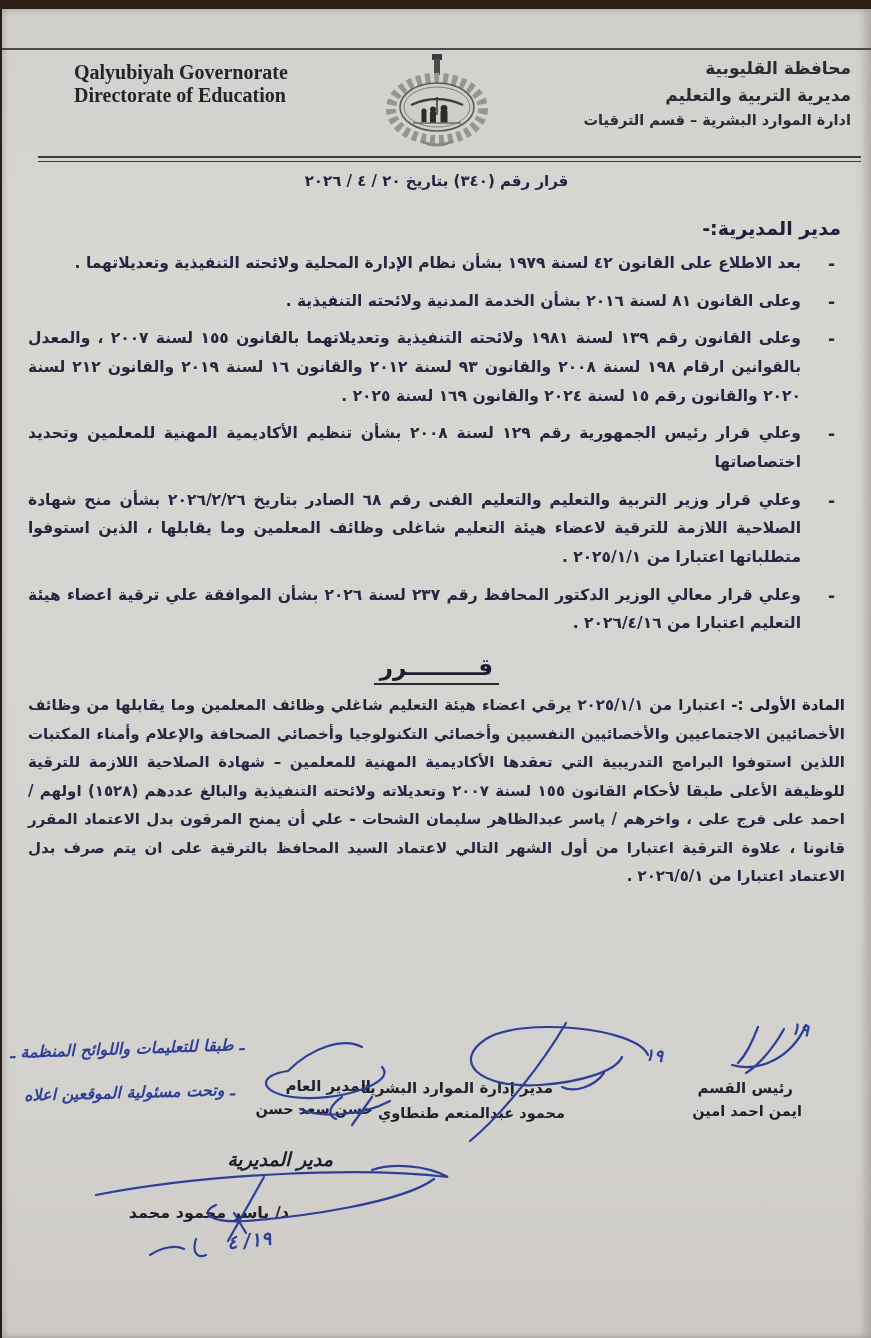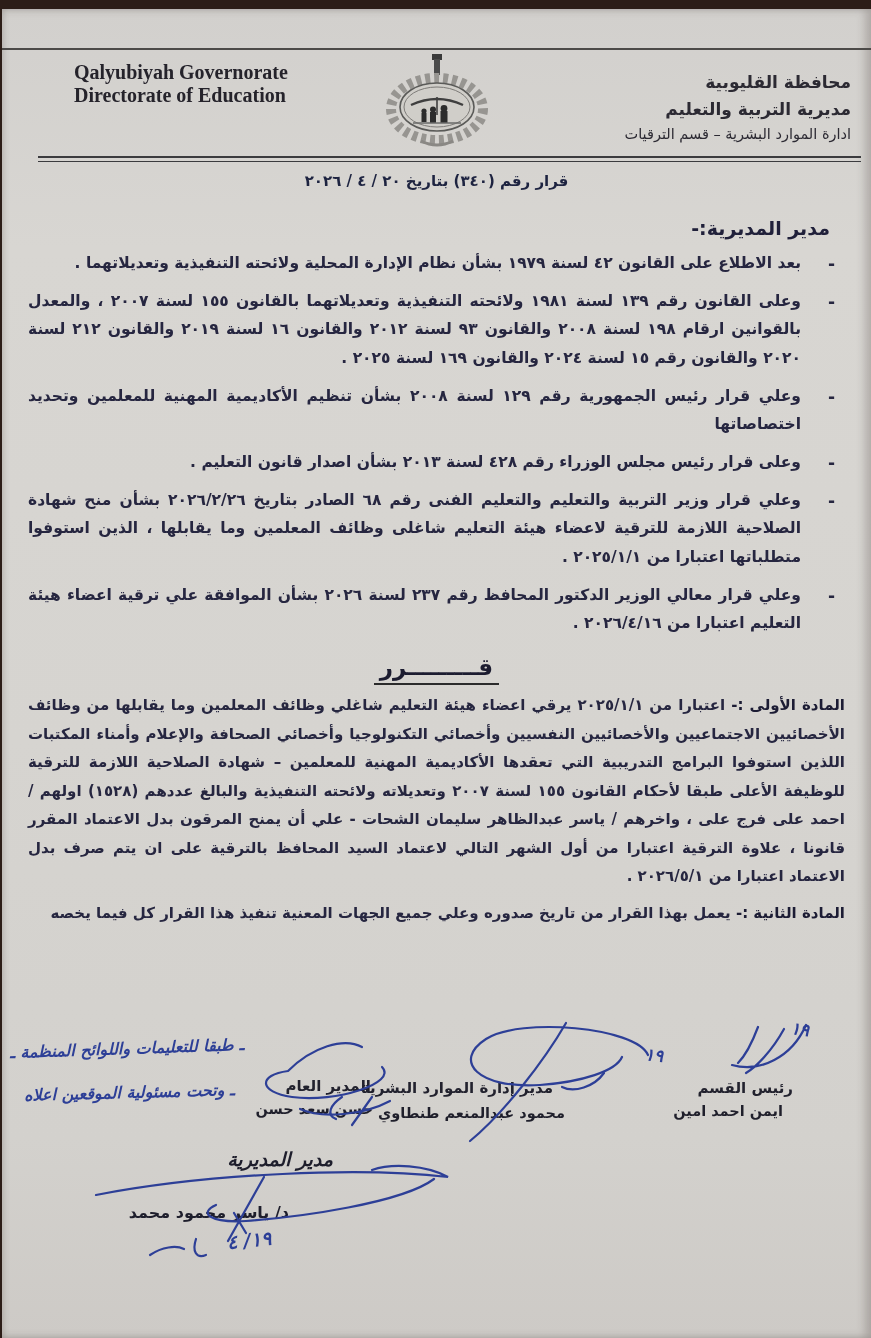--- a/index.html
+++ b/index.html
@@ -12,50 +12,50 @@
     position:absolute;top:9px;left:2px;right:0;bottom:0;
     background:linear-gradient(180deg,#d2d0cd 0%,#d8d6d2 18%,#d6d4d0 55%,#d3d1cd 85%,#cdcac6 100%);
     box-shadow:inset -6px 0 8px rgba(70,60,55,.25), inset 3px 0 5px rgba(70,60,55,.15);
   }
   .frame-topline{position:absolute;top:39px;left:0;right:0;height:2px;background:#4c4a48;}
   
   .hdr-en{position:absolute;top:52px;left:72px;color:#25232b;
     font-family:"Liberation Serif",serif;font-weight:bold;}
   .hdr-en .l1{font-size:20px;}
   .hdr-en .l2{font-size:20px;}
-  .hdr-ar{position:absolute;top:60px;right:20px;text-align:right;direction:rtl;
+  .hdr-ar{position:absolute;top:46px;right:20px;text-align:right;direction:rtl;
     color:#2c2a33;font-weight:bold;font-size:17px;line-height:1.6;}
-  .hdr-ar .l3{font-size:14.5px;font-weight:400;}
+  .hdr-ar .l3{font-size:14.5px;font-weight:700;}
   .logo{position:absolute;top:44px;left:50%;transform:translateX(-50%);}
   .double-rule{position:absolute;top:147px;left:36px;right:10px;height:3px;
     border-top:2.5px solid #3b3b3e;border-bottom:1.5px solid #3b3b3e;}
   .title{position:absolute;top:163px;left:0;right:0;text-align:center;
     direction:rtl;font-size:15px;font-weight:bold;color:#1d2340;letter-spacing:.5px;}
   
   .bodytext{position:absolute;top:208px;right:26px;left:26px;direction:rtl;color:#262640;}
-  .addressee{font-size:19px;font-weight:bold;color:#20203a;margin:0 15px 10px 0;}
+  .addressee{font-size:19px;font-weight:bold;color:#20203a;margin:0 4px 10px 0;}
   ul.preamble{list-style:none;margin:0;padding:0;}
   ul.preamble li{
     position:relative;padding-right:44px;margin-bottom:9px;
     font-size:15.5px;font-weight:bold;line-height:1.85;text-align:justify;}
   ul.preamble li::before{
     content:"-";position:absolute;right:10px;top:0;font-weight:bold;font-size:17px;}
   .qarrar{width:max-content;margin:16px auto 4px auto;
     font-size:23px;font-weight:bold;color:#1c1c30;
     border-bottom:2px solid #2b2b2b;padding:0 6px 3px 6px;}
   .article{font-size:15px;font-weight:bold;line-height:1.9;text-align:justify;margin:6px 0 8px 0;}
   .article .lbl{font-weight:800;color:#1c1c34;}
   
   .sigzone{position:absolute;top:1008px;left:0;right:0;height:330px;direction:rtl;}
   .sig-title{position:absolute;font-size:15px;font-weight:bold;color:#22222e;white-space:nowrap;}
   .sig-name{position:absolute;font-size:14.5px;font-weight:bold;color:#1f1f2b;white-space:nowrap;}
   .t-head{top:62px;right:78px;}
   .t-hr{top:62px;right:318px;}
   .t-gm{top:60px;right:500px;}
-  .n-head{top:86px;right:88px;text-align:right;}
+  .n-head{top:86px;right:69px;text-align:right;}
   .n-hr{top:88px;right:306px;}
   .n-gm{top:84px;right:498px;}
   .ink{color:#2d3f97;}
   .ink-note{position:absolute;font-size:16px;font-weight:bold;font-style:italic;
     white-space:nowrap;direction:rtl;}
   .note1{top:22px;left:8px;transform:rotate(-2deg);}
   .note2{top:66px;left:22px;transform:rotate(-1.5deg);}
   .ink-mark{position:absolute;font-size:17px;font-weight:bold;font-style:italic;}
   .mark1{top:2px;right:62px;transform:rotate(8deg);}
   .mark2{top:28px;right:208px;transform:rotate(6deg);}
@@ -105,34 +105,32 @@
 
   <div class="double-rule"></div>
 
   <div class="title">قرار رقم (٣٤٠) بتاريخ ٢٠ / ٤ / ٢٠٢٦</div>
 
   <div class="bodytext">
     <div class="addressee">مدير المديرية:-</div>
 
     <ul class="preamble">
       <li>بعد الاطلاع على القانون ٤٢ لسنة ١٩٧٩ بشأن نظام الإدارة المحلية ولائحته التنفيذية وتعديلاتهما .</li>
+      <li>وعلى القانون ٨١ لسنة ٢٠١٦ بشأن الخدمة المدنية ولائحته التنفيذية .</li>
       <li>وعلى القانون رقم ١٣٩ لسنة ١٩٨١ ولائحته التنفيذية وتعديلاتهما بالقانون ١٥٥ لسنة ٢٠٠٧ ، والمعدل بالقوانين ارقام ١٩٨ لسنة ٢٠٠٨ والقانون ٩٣ لسنة ٢٠١٢ والقانون ١٦ لسنة ٢٠١٩ والقانون ٢١٢ لسنة ٢٠٢٠ والقانون رقم ١٥ لسنة ٢٠٢٤ والقانون ١٦٩ لسنة ٢٠٢٥ .</li>
       <li>وعلي قرار رئيس الجمهورية رقم ١٢٩ لسنة ٢٠٠٨ بشأن تنظيم الأكاديمية المهنية للمعلمين وتحديد اختصاصاتها</li>
-      <li>وعلى قرار رئيس مجلس الوزراء رقم ٤٢٨ لسنة ٢٠١٣ بشأن اصدار قانون التعليم .</li>
       <li>وعلي قرار وزير التربية والتعليم والتعليم الفنى رقم ٦٨ الصادر بتاريخ ٢٠٢٦/٢/٢٦ بشأن منح شهادة الصلاحية اللازمة للترقية لاعضاء هيئة التعليم شاغلى وظائف المعلمين وما يقابلها ، الذين استوفوا متطلباتها اعتبارا من ٢٠٢٥/١/١ .</li>
       <li>وعلي قرار معالي الوزير الدكتور المحافظ رقم ٢٣٧ لسنة ٢٠٢٦ بشأن الموافقة علي ترقية اعضاء هيئة التعليم اعتبارا من ٢٠٢٦/٤/١٦ .</li>
     </ul>
 
     <div class="qarrar">قـــــــــرر</div>
 
     <p class="article"><span class="lbl">المادة الأولى :-</span>
       <span>اعتبارا من ٢٠٢٥/١/١ يرقي اعضاء هيئة التعليم شاغلي وظائف المعلمين وما يقابلها من وظائف الأخصائيين الاجتماعيين والأخصائيين النفسيين وأخصائي التكنولوجيا وأخصائي الصحافة والإعلام وأمناء المكتبات اللذين استوفوا البرامج التدريبية التي تعقدها الأكاديمية المهنية للمعلمين – شهادة الصلاحية اللازمة للترقية للوظيفة الأعلى طبقا لأحكام القانون ١٥٥ لسنة ٢٠٠٧ وتعديلاته ولائحته التنفيذية والبالغ عددهم (١٥٢٨) اولهم / احمد على فرج على ، واخرهم / ياسر عبدالظاهر سليمان الشحات - علي أن يمنح المرقون بدل الاعتماد المقرر قانونا ، علاوة الترقية اعتبارا من أول الشهر التالي لاعتماد السيد المحافظ بالترقية على ان يتم صرف بدل الاعتماد اعتبارا من ٢٠٢٦/٥/١ .</span></p>
 
-    <p class="article"><span class="lbl">المادة الثانية :-</span>
-      <span>يعمل بهذا القرار من تاريخ صدوره وعلي جميع الجهات المعنية تنفيذ هذا القرار كل فيما يخصه</span></p>
   </div>
 
   <div class="sigzone">
 
     <span class="sig-title t-head">رئيس القسم</span>
     <span class="sig-title t-hr">مدير إدارة الموارد البشرية</span>
     <span class="sig-title t-gm">المدير العام</span>
 
     <span class="sig-name n-head">ايمن احمد امين</span>
     <span class="sig-name n-hr">محمود عبدالمنعم طنطاوي</span>

